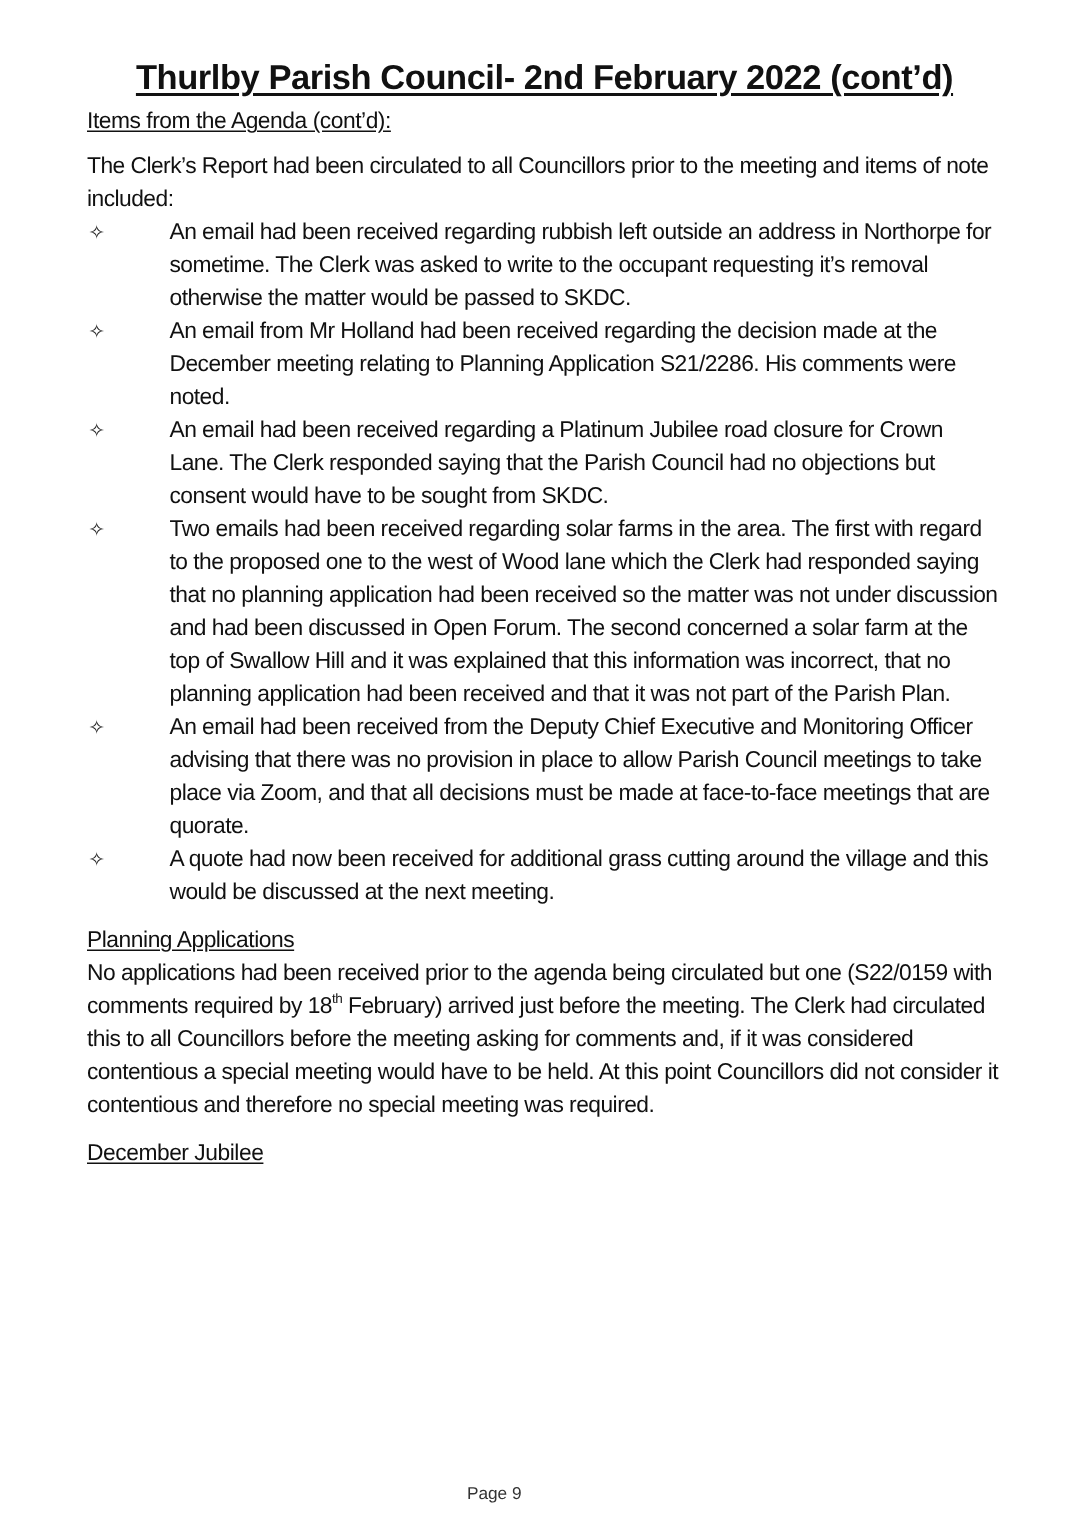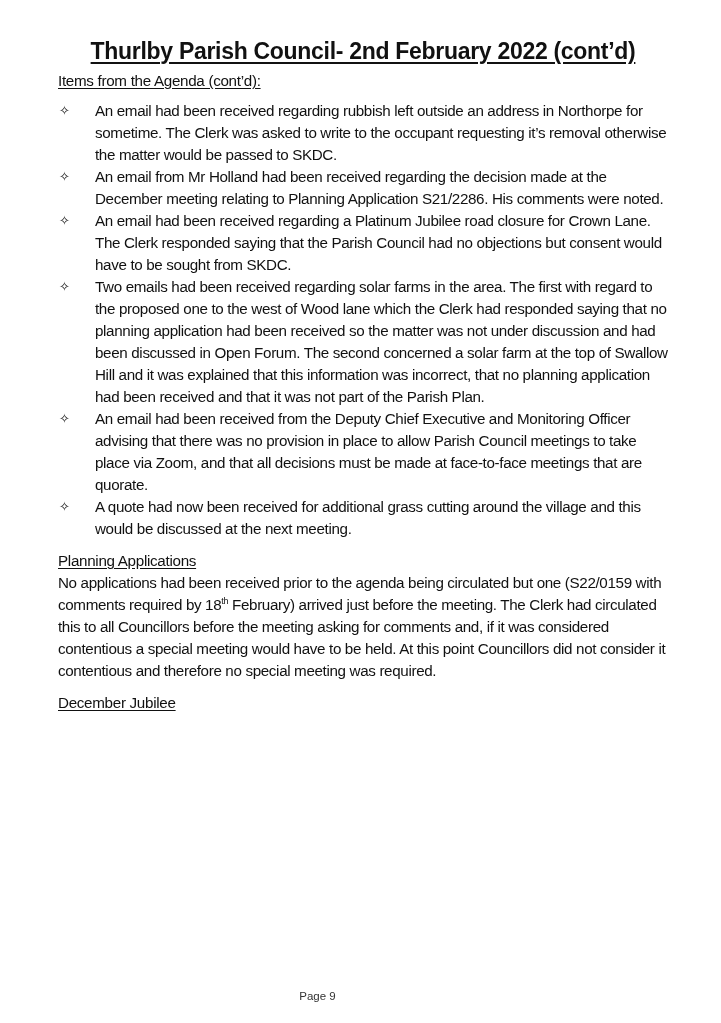--- a/index.html
+++ b/index.html
@@ -62,44 +62,47 @@
     }
     .bullet-glyph {
       width: 36px;
       flex: 0 0 36px;
       font-size: 13px;
       color: #222;
       padding-left: 1px;
     }
     .bullet-text {
       flex: 1;
+      margin-left: 18px;
     }
     sup {
       font-size: 9px;
       line-height: 0;
       vertical-align: super;
     }
     .footer {
       position: absolute;
       top: 990px;
       left: 0;
       width: 635px;
       text-align: center;
       font-size: 11.5px;
       color: #333;
+      padding-left: 12px;
     }
   </style>
 </head>
 <body>
 
 <div class="page">
   <h1 class="title">Thurlby Parish Council- 2nd February 2022 (cont’d)</h1>
 
   <h2 class="section-heading">Items from the Agenda (cont’d):</h2>
   <div class="gap-sm"></div>
+  <p class="para">The Clerk’s Report had been circulated to all Councillors prior to the meeting and items of note included:</p>
 
   <ul class="bullets">
     <li class="bullet-item">
       <span class="bullet-glyph">✧</span>
       <span class="bullet-text">An email had been received regarding rubbish left outside an address in Northorpe for sometime. The Clerk was asked to write to the occupant requesting it’s removal otherwise the matter would be passed to SKDC.</span>
     </li>
     <li class="bullet-item">
       <span class="bullet-glyph">✧</span>
       <span class="bullet-text">An email from Mr Holland had been received regarding the decision made at the December meeting relating to Planning Application S21/2286. His comments were noted.</span>
     </li>

